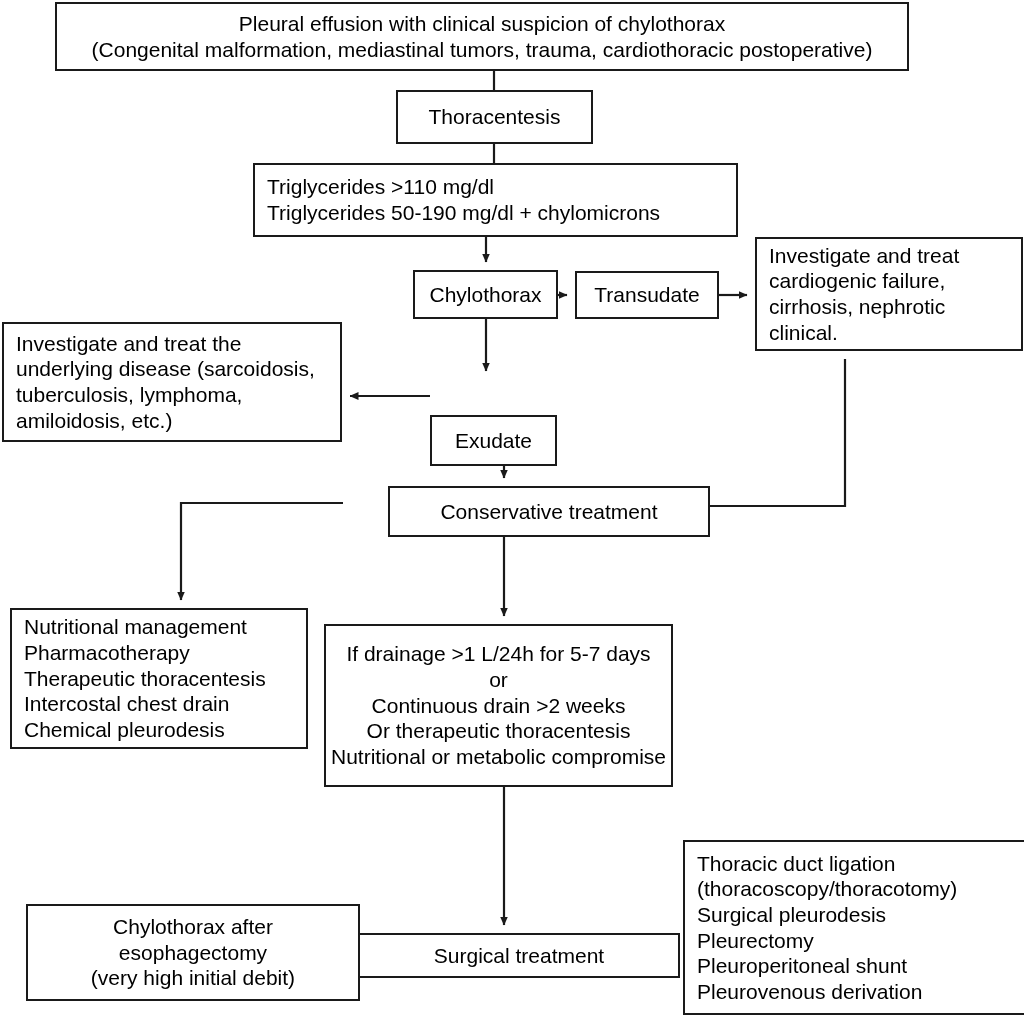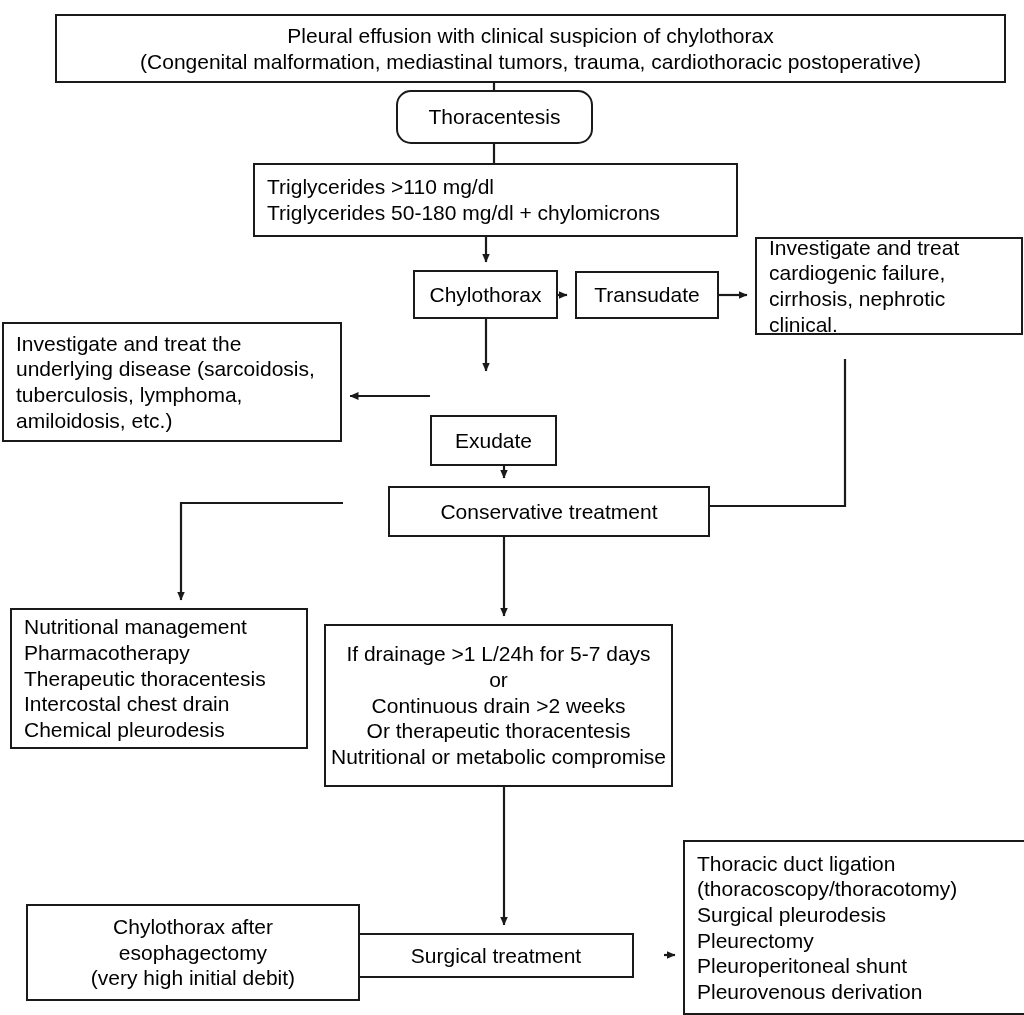--- a/index.html
+++ b/index.html
@@ -40,32 +40,32 @@
     display: block;
     white-space: nowrap;
   }
   .center { align-items: center; text-align: center; }
   .left   { align-items: flex-start; text-align: left; }
   .pad-l  { padding-left: 12px; }
   .pad-c  { padding: 0 8px; }
   .t-21 { font-size: 21px; }
 
   
-  #node-suspicion        { left: 55px;  top: 14px;   width: 951px; height: 69px; }
-  #node-thoracentesis    { left: 396px; top: 90px;  width: 197px; height: 54px; border-radius: 15px; }
+  #node-suspicion        { left: 55px;  top: 2px;   width: 854px; height: 69px; }
+  #node-thoracentesis    { left: 396px; top: 90px;  width: 197px; height: 54px; }
   #node-triglycerides    { left: 253px; top: 163px; width: 485px; height: 74px; }
   #node-chylothorax      { left: 413px; top: 270px; width: 145px; height: 49px; }
   #node-transudate       { left: 575px; top: 271px; width: 144px; height: 48px; }
-  #node-cardiogenic      { left: 755px; top: 237px; width: 268px; height: 98px; }
+  #node-cardiogenic      { left: 755px; top: 237px; width: 268px; height: 114px; }
   #node-exudate          { left: 430px; top: 379px; width: 127px; height: 51px; margin-top: 36px; }
   #node-underlying       { left: 2px;   top: 322px; width: 340px; height: 120px; }
   #node-conservative     { left: 343px; top: 486px; width: 322px; height: 51px; margin-left: 45px; }
   #node-supportive       { left: 10px;  top: 608px; width: 298px; height: 141px; }
   #node-criteria         { left: 324px; top: 624px; width: 349px; height: 163px; }
-  #node-surgical         { left: 358px; top: 933px; width: 276px; height: 45px; }
+  #node-surgical         { left: 358px; top: 933px; width: 322px; height: 45px; }
   #node-esophagectomy    { left: 26px;  top: 904px; width: 334px; height: 97px; }
   #node-surgical-options { left: 683px; top: 840px; width: 391px; height: 175px; }
 </style>
 </head>
 <body>
 
 <div id="flowchart">
 
   <svg id="connectors" viewBox="0 0 1024 1015" width="1024" height="1015" aria-hidden="true">
     <defs>
@@ -110,21 +110,21 @@
     <span class="line">Pleural effusion with clinical suspicion of chylothorax</span>
     <span class="line">(Congenital malformation, mediastinal tumors, trauma, cardiothoracic postoperative)</span>
   </div>
 
   <div class="node center pad-c t-21" id="node-thoracentesis">
     <span class="line">Thoracentesis</span>
   </div>
 
   <div class="node left pad-l t-21" id="node-triglycerides">
     <span class="line">Triglycerides &gt;110 mg/dl</span>
-    <span class="line">Triglycerides 50-180 mg/dl + chylomicrons</span>
+    <span class="line">Triglycerides 50-190 mg/dl + chylomicrons</span>
   </div>
 
   <div class="node center pad-c t-21" id="node-chylothorax">
     <span class="line">Chylothorax</span>
   </div>
 
   <div class="node center pad-c t-21" id="node-transudate">
     <span class="line">Transudate</span>
   </div>
 

